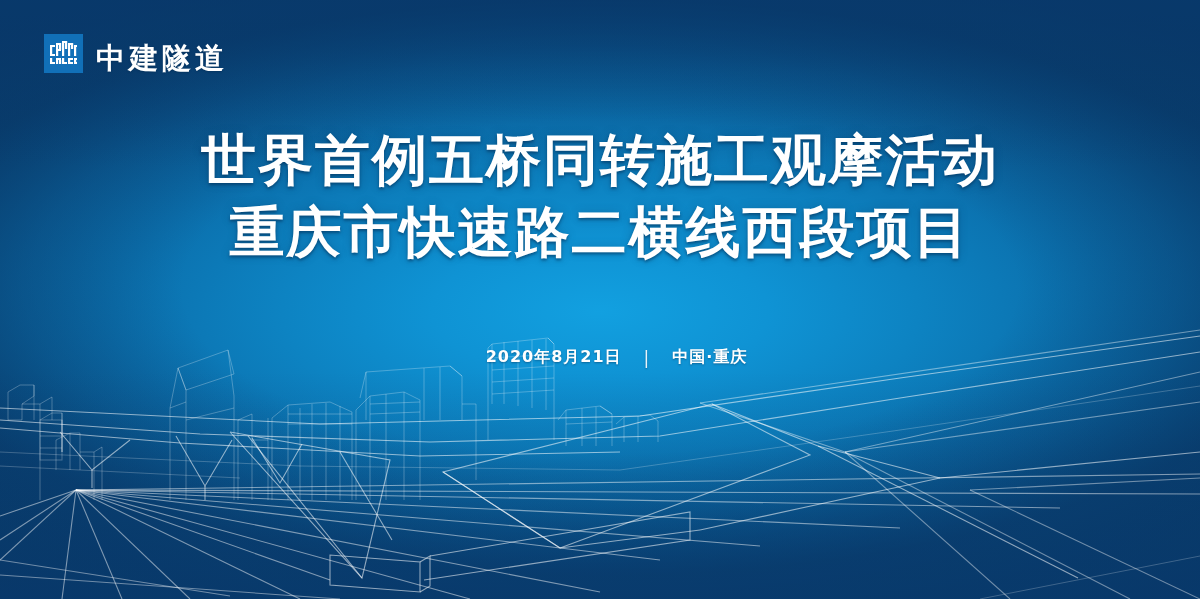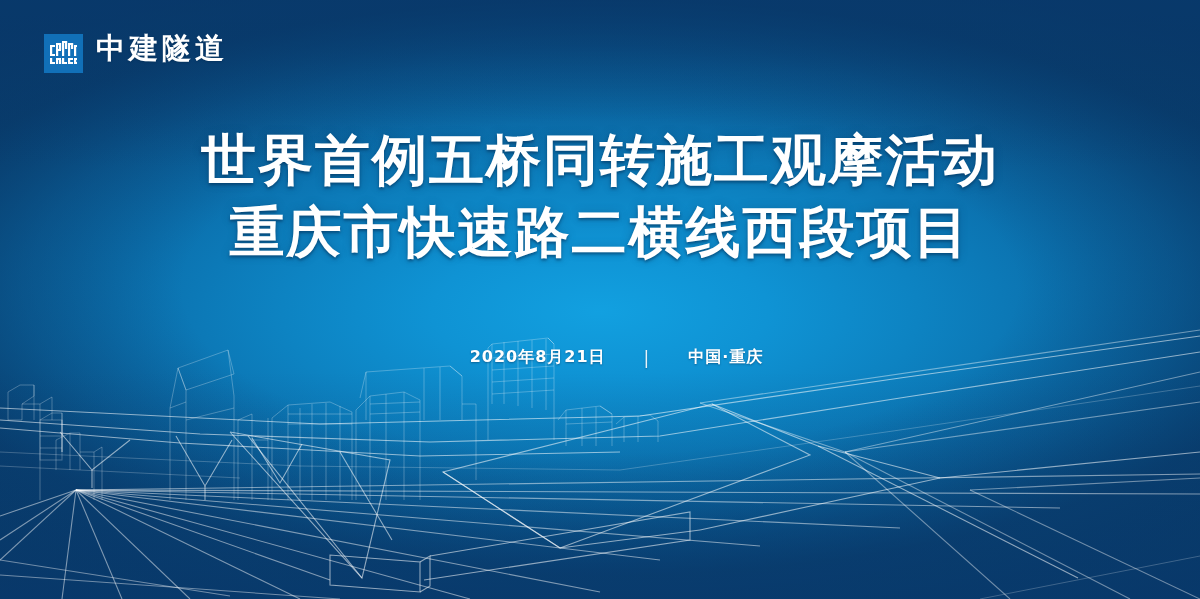--- a/index.html
+++ b/index.html
@@ -63,21 +63,21 @@
   .artwork .road    { stroke: #ffffff; stroke-opacity: 0.48; fill: none; stroke-width: 1.1; }
   .artwork .facet   { stroke: #ffffff; stroke-opacity: 0.42; fill: none; stroke-width: 1.1; }
   .artwork .faint   { stroke: #ffffff; stroke-opacity: 0.22; fill: none; stroke-width: 1; }
 
   
   .logo-block {
     position: absolute;
     left: 44px;
     top: 34px;
     display: flex;
-    align-items: flex-start;
+    align-items: flex-end;
     gap: 13px;
     font-family: Liberation Serif, serif;
   }
   .logo-mark {
     width: 39px;
     height: 39px;
     background: #1170b8;
     display: block;
   }
   .logo-word {
@@ -110,21 +110,21 @@
   }
   
   .meta {
     position: absolute;
     left: 0;
     right: 0;
     top: 347px;
     display: flex;
     justify-content: center;
     align-items: center;
-    gap: 38px;
+    gap: 22px;
     color: #ffffff;
     font-size: 16px;
     font-weight: 700;
     letter-spacing: 1px;
     text-shadow: 0 1px 2px rgba(4,44,82,0.45);
     margin-left: 33px;
   }
   .meta-sep {
     opacity: 0.9;
     font-weight: 400;

